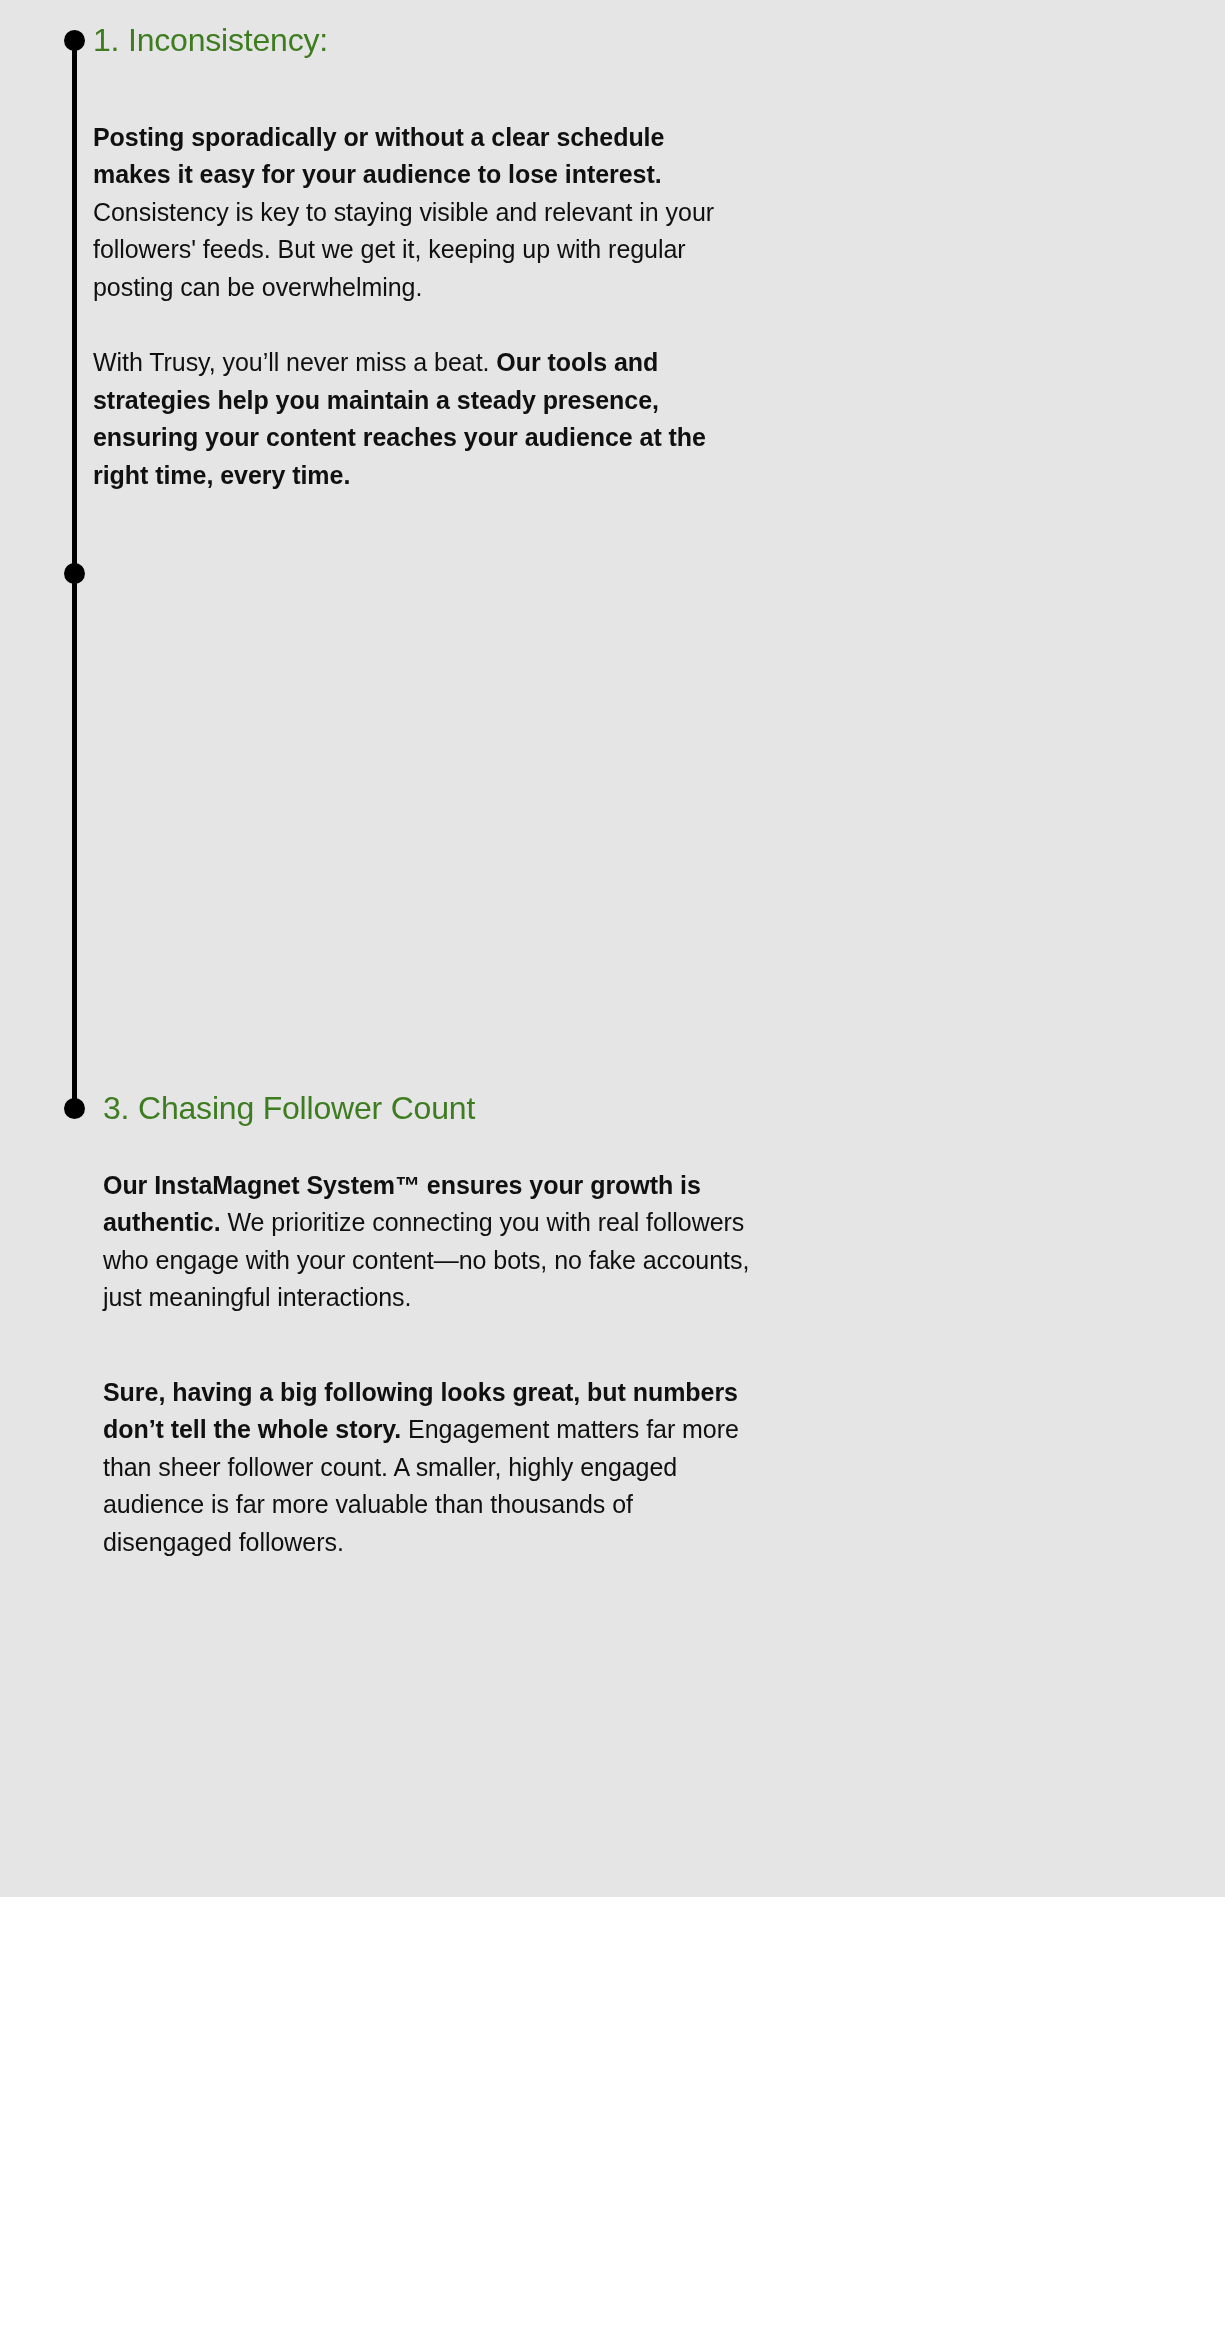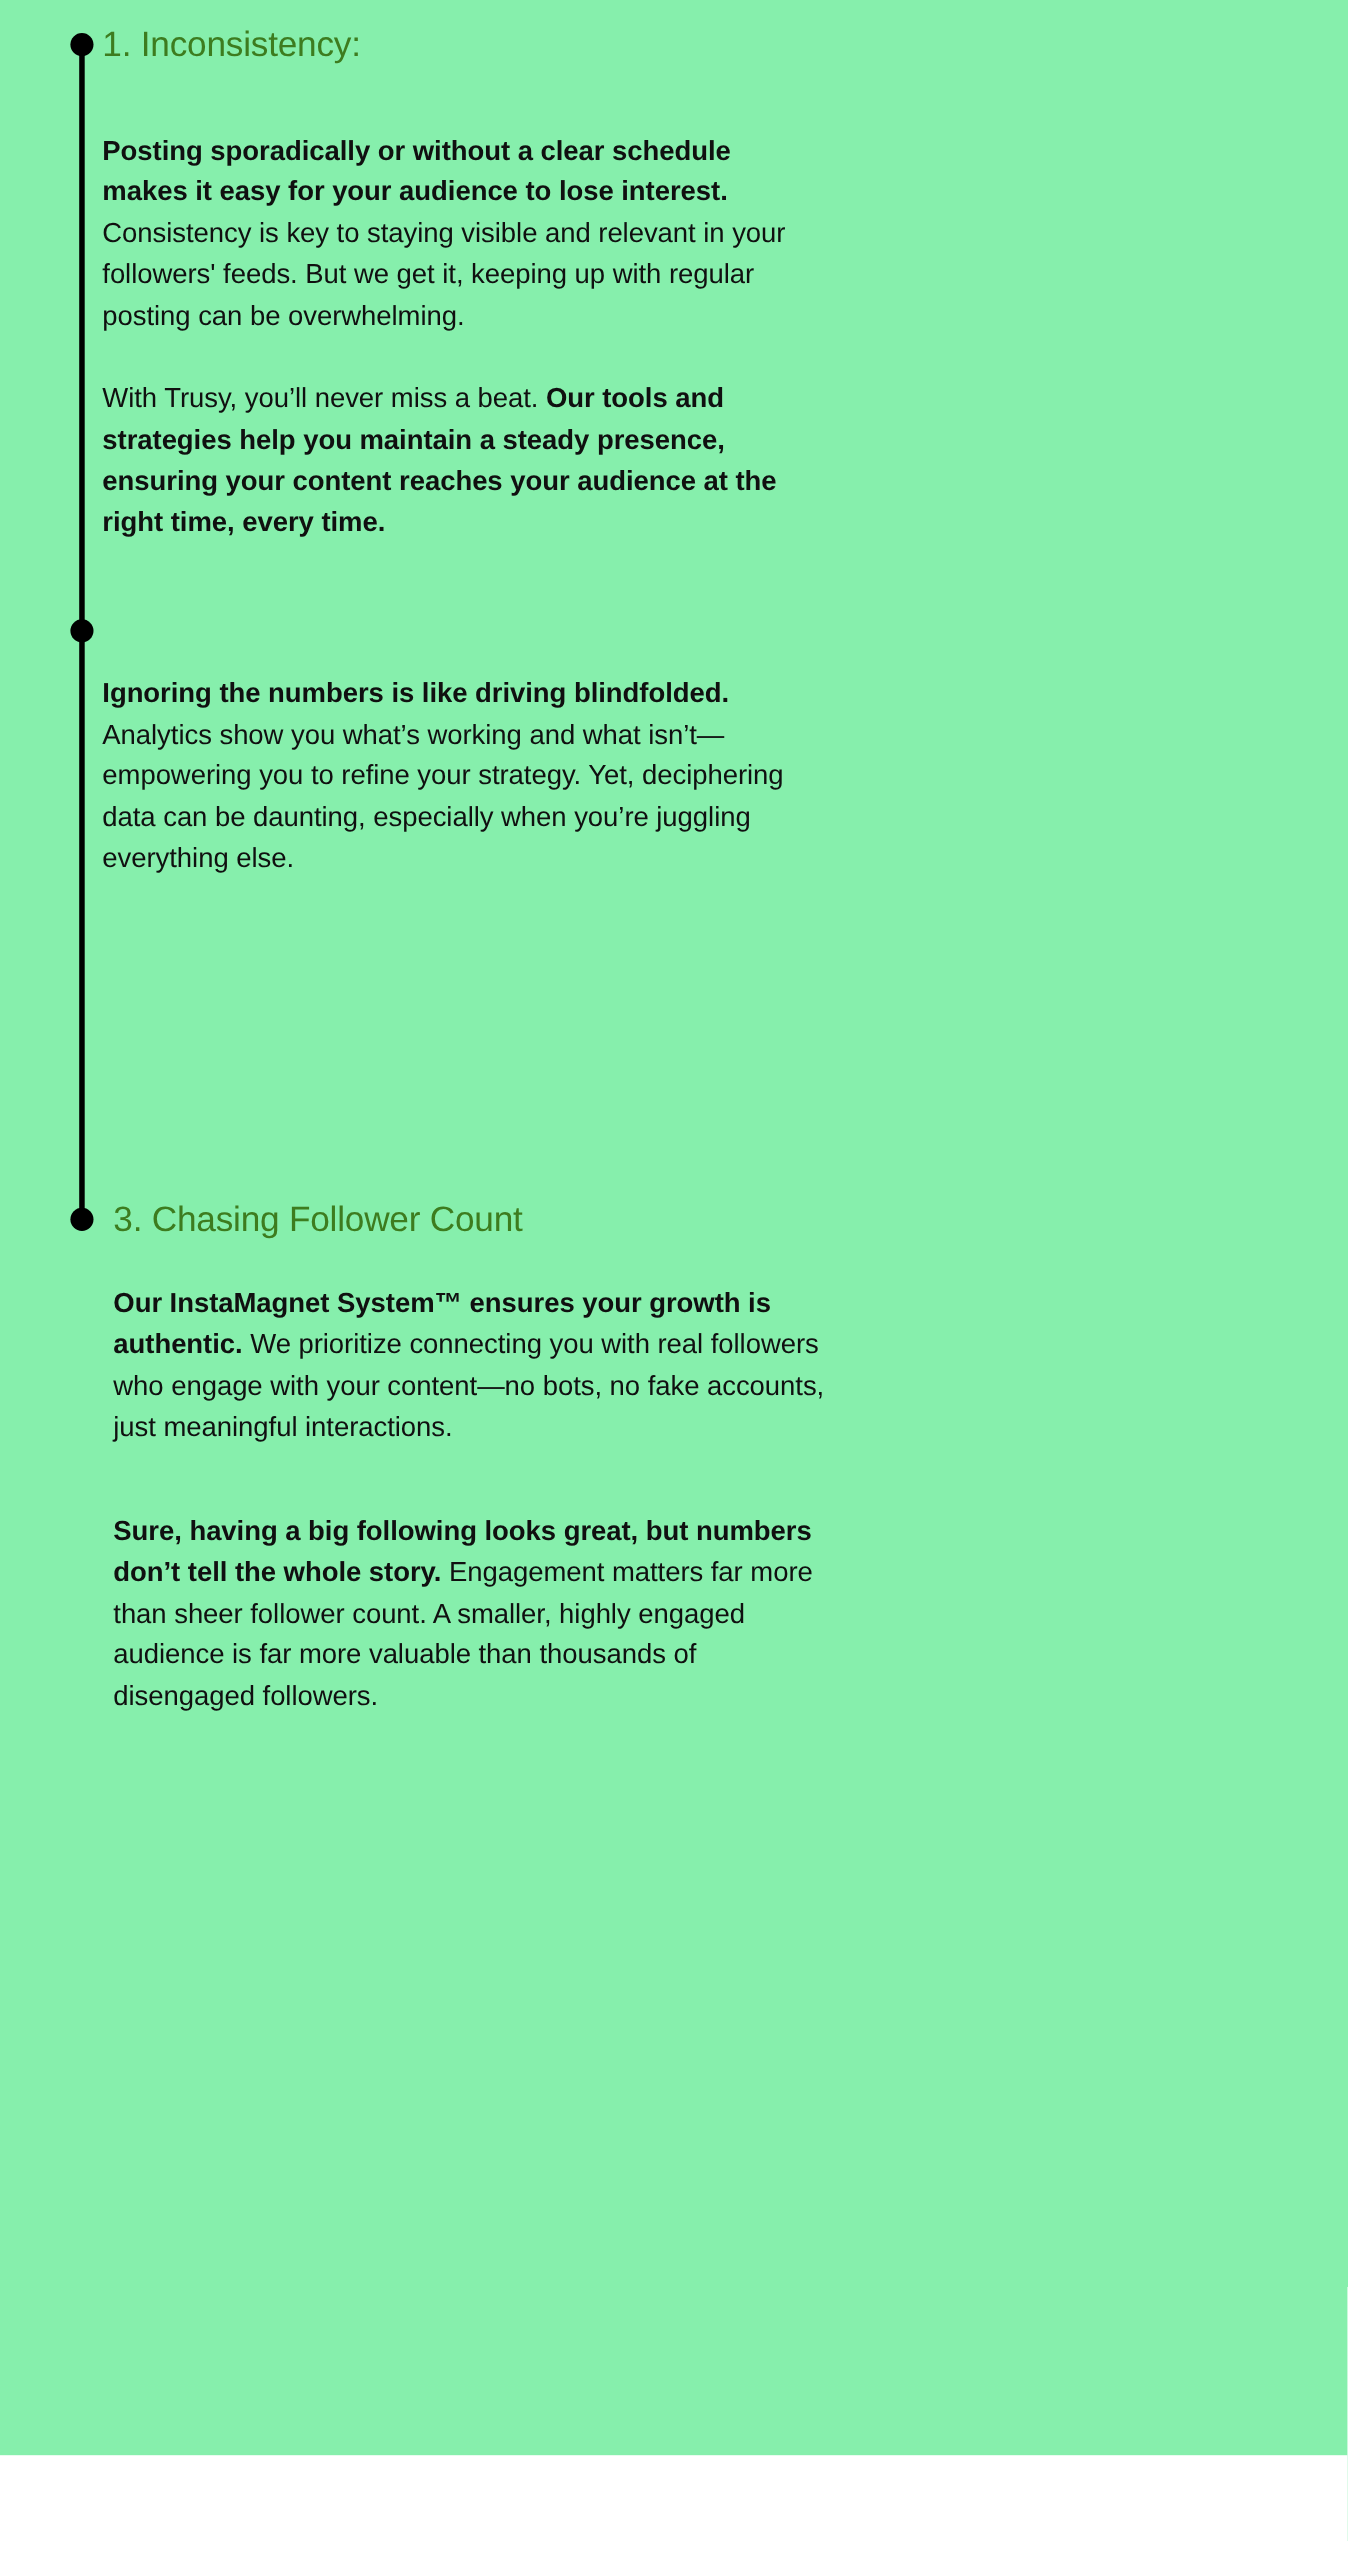--- a/index.html
+++ b/index.html
@@ -10,23 +10,23 @@
   body {
     width: 1225px;
     height: 2328px;
     font-family: "Liberation Sans", sans-serif;
     -webkit-font-smoothing: antialiased;
   }
 
   .page {
     position: relative;
     width: 1225px;
-    height: 2232px;
+    height: 1897px;
     overflow: hidden;
-    background: #86efac;
+    background: #e5e5e5;
   }
 
   
   .timeline-rail {
     position: absolute;
     left: 72px;
     top: 40px;
     width: 5px;
     height: 1070px;
     background: #000000;
@@ -110,21 +110,20 @@
     <section class="section" id="sec1">
       <h2 class="section-heading">1. Inconsistency:</h2>
 
       <p class="para p1"><span class="b">Posting sporadically or without a clear schedule makes it easy for your audience to lose interest.</span><span> Consistency is key to staying visible and relevant in your followers' feeds. But we get it, keeping up with regular posting can be overwhelming.</span></p>
 
       <p class="para p2"><span>With Trusy, you’ll never miss a beat. </span><span class="b">Our tools and strategies help you maintain a steady presence, ensuring your content reaches your audience at the right time, every time.</span></p>
     </section>
 
     <section class="section" id="sec2">
 
-      <p class="para p1"><span class="b">Ignoring the numbers is like driving blindfolded.</span><span> Analytics show you what’s working and what isn’t—empowering you to refine your strategy. Yet, deciphering data can be daunting, especially when you’re juggling everything else.</span></p>
 
     </section>
 
     <section class="section" id="sec3">
       <h2 class="section-heading">3. Chasing Follower Count</h2>
 
       <p class="para p2"><span class="b">Our InstaMagnet System™ ensures your growth is authentic.</span><span> We prioritize connecting you with real followers who engage with your content—no bots, no fake accounts, just meaningful interactions.</span></p>
 
       <p class="para p1"><span class="b">Sure, having a big following looks great, but numbers don’t tell the whole story.</span><span> Engagement matters far more than sheer follower count. A smaller, highly engaged audience is far more valuable than thousands of disengaged followers.</span></p>
     </section>

